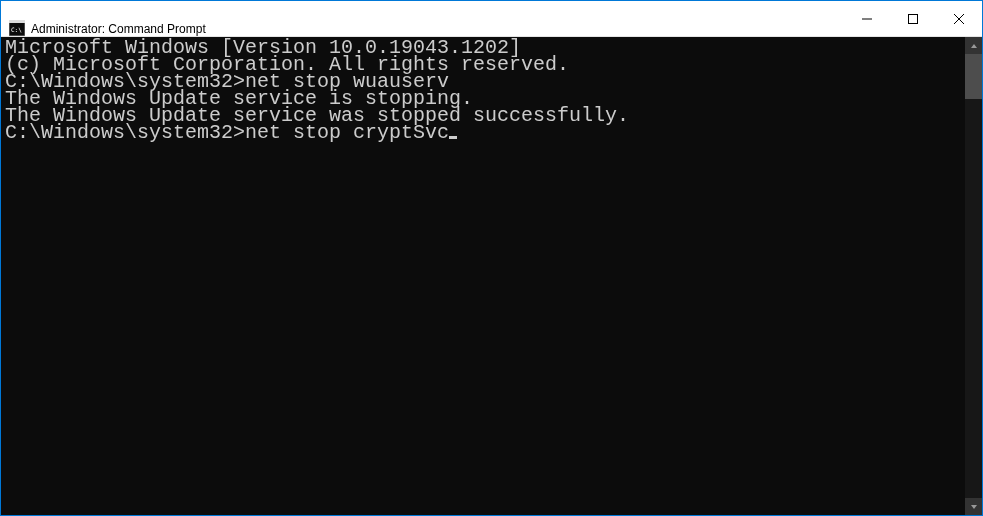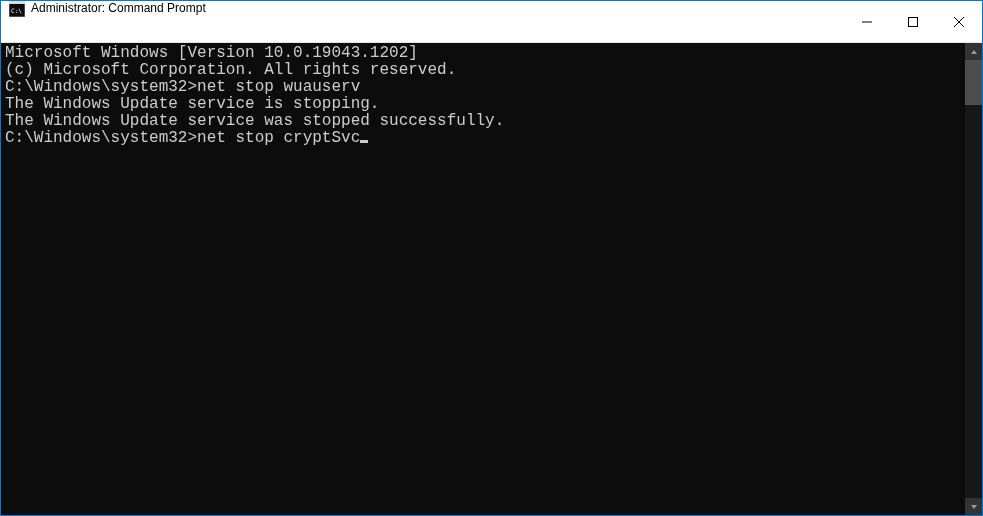--- a/index.html
+++ b/index.html
@@ -15,24 +15,24 @@
       font-family: "Segoe UI", Tahoma, sans-serif;
     }
     .window {
       width: 100%;
       height: 100%;
       background: #ffffff;
       display: flex;
       flex-direction: column;
     }
     .titlebar {
-      height: 42px;
+      height: 36px;
       background: #ffffff;
       display: flex;
-      align-items: flex-start;
+      align-items: flex-end;
       border-bottom: 1px solid #e5e5e5;
     }
     .titlebar-icon {
       width: 16px;
       height: 16px;
       margin-left: 8px;
       margin-right: 6px;
       display: flex;
       align-items: center;
       justify-content: center;
@@ -70,21 +70,21 @@
       flex: 1;
       display: flex;
       background: #000000;
       position: relative;
     }
     .terminal {
       flex: 1;
       background: #0c0c0c;
       color: #cccccc;
       font-family: Consolas, "Courier New", monospace;
-      font-size: 16px;
+      font-size: 20px;
       line-height: 17px;
       padding: 2px 2px 2px 4px;
       white-space: pre;
       overflow: hidden;
     }
     .scrollbar {
       width: 17px;
       background: #171717;
       display: flex;
       flex-direction: column;

